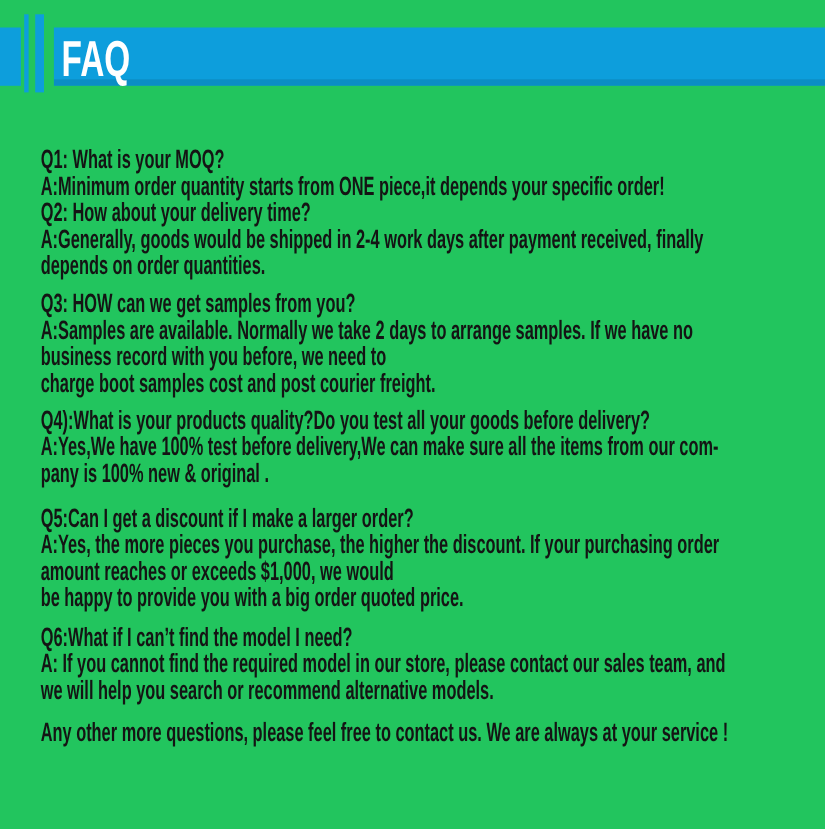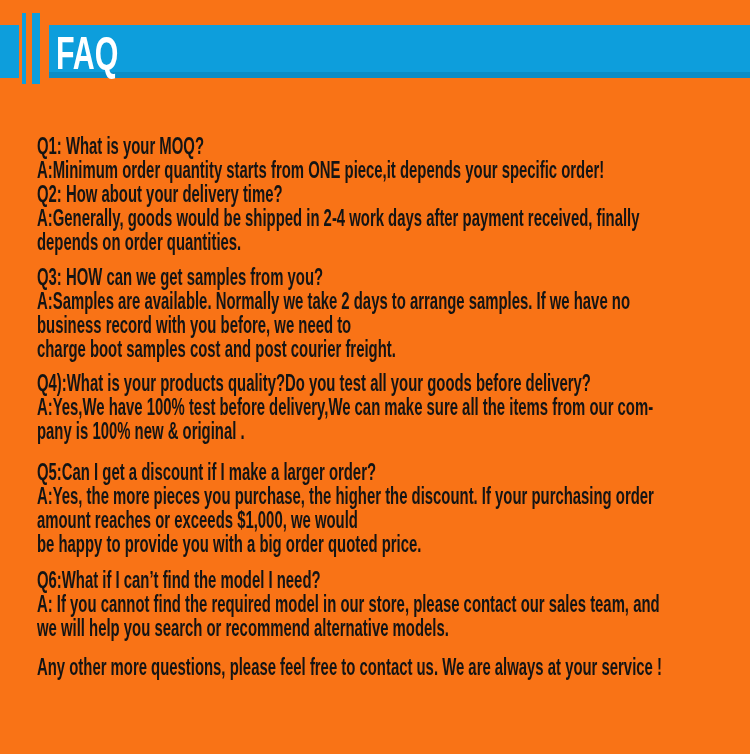--- a/index.html
+++ b/index.html
@@ -1,20 +1,20 @@
 <!DOCTYPE html>
 <html><head>
 <meta charset="utf-8">
 <style>
   html, body { margin: 0; padding: 0; }
   .page {
     position: relative;
     width: 750px;
     height: 754px;
-    background: #f97316;
+    background: #22c55e;
     overflow: hidden;
     font-family: "Liberation Sans", sans-serif;
   }
 
   
   .hdr-seg-left {
     position: absolute;
     left: 0; top: 25px;
     width: 19px; height: 53px;
     background: #0d9edc;

